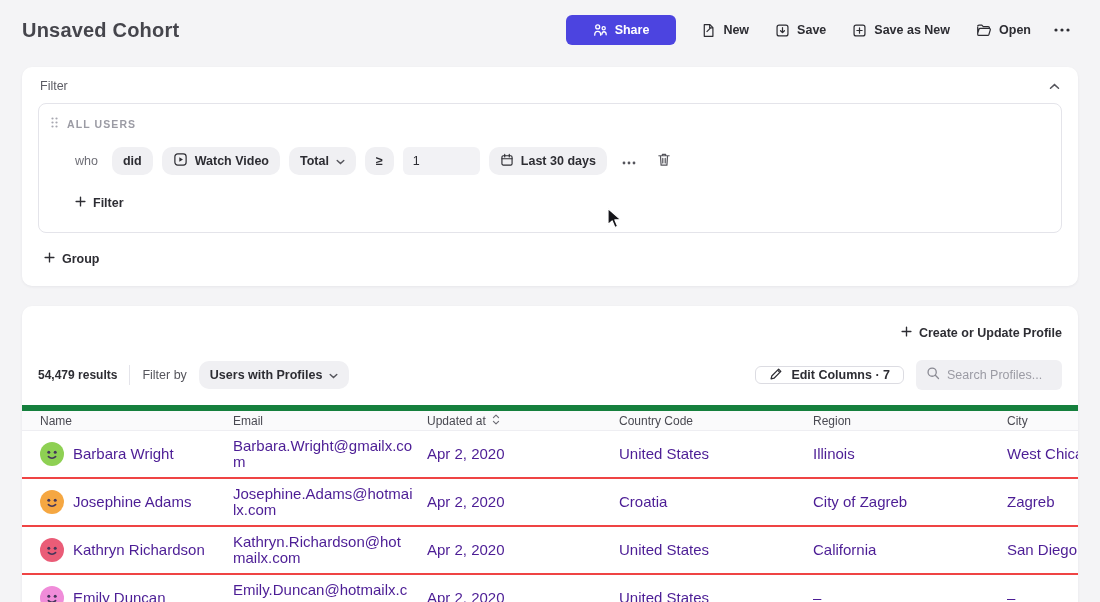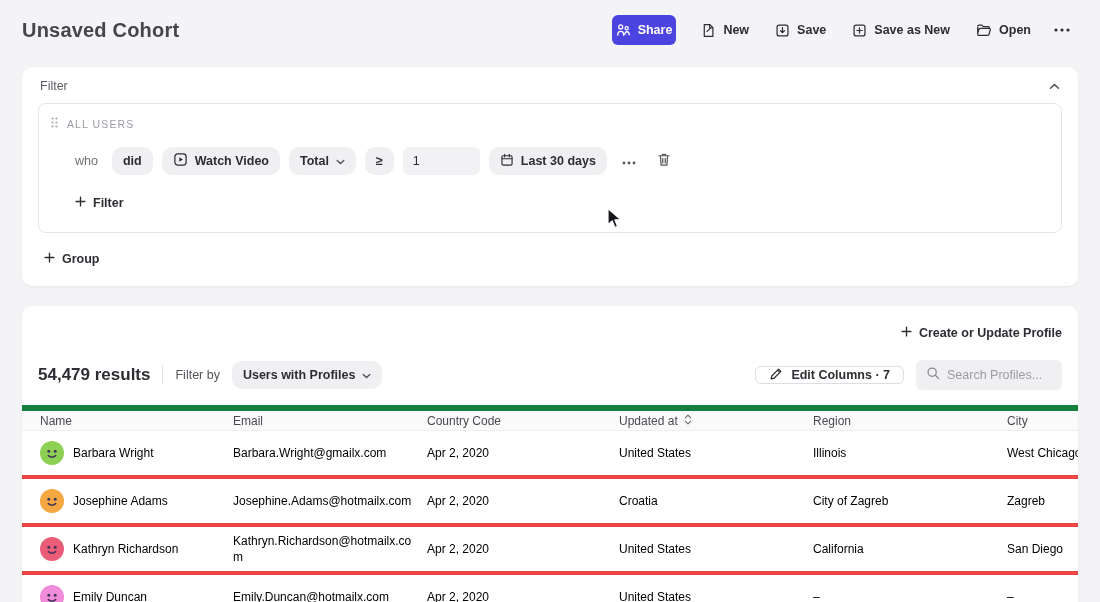--- a/index.html
+++ b/index.html
@@ -5,64 +5,64 @@
   *{box-sizing:border-box;margin:0;padding:0}
   html,body{width:1100px;height:602px;overflow:hidden}
   body{background:#f4f4f6;font-family:"Liberation Sans",sans-serif;color:#2d2d33;position:relative}
 
   
   .topbar{display:flex;align-items:center;justify-content:space-between;padding:15px 22px 14px}
   .topbar h1{font-size:20px;font-weight:700;color:#45454c;letter-spacing:.2px}
   .actions{display:flex;align-items:center;gap:4px}
   .btn{display:inline-flex;align-items:center;gap:7px;height:30px;padding:0 11px;border:none;background:transparent;
        border-radius:6px;font-family:"Liberation Sans",sans-serif;font-size:12.5px;font-weight:700;color:#2d2d33;cursor:pointer}
-  .btn.primary{background:#4c44e0;color:#fff;padding:0 4px;margin-right:10px}
+  .btn.primary{background:#4c44e0;color:#fff;padding:0 27px;margin-right:10px}
   .btn svg{display:block}
   .icon-btn{width:32px;justify-content:center;padding:0}
 
   
   .card{background:#fff;border-radius:10px;margin:8px 22px;box-shadow:0 1px 3px rgba(25,25,50,.06)}
 
   
   .filter-card{padding:11px 16px 13px}
   .card-head{display:flex;align-items:center;justify-content:space-between;color:#5c5c64;font-size:12.5px;padding:0 2px}
   .collapse{background:none;border:none;cursor:pointer;color:#55555c;display:flex;align-items:center}
   .inner-box{border:1px solid #e4e4ea;border-radius:8px;margin-top:10px;padding:13px 12px 15px}
-  .group-head{display:flex;align-items:flex-end;gap:9px;color:#9b9ba4;font-size:10.5px;font-weight:400;letter-spacing:1.1px}
+  .group-head{display:flex;align-items:flex-end;gap:9px;color:#9b9ba4;font-size:10.5px;font-weight:700;letter-spacing:1.1px}
   .who-row{display:flex;align-items:center;gap:9px;margin:17px 0 0 24px}
   .who{color:#6e6e76;font-size:12.5px;margin-right:5px}
   .chip{display:inline-flex;align-items:center;gap:7px;height:28px;padding:0 11px;background:#f0f0f3;border:none;
         border-radius:10px;font-family:"Liberation Sans",sans-serif;font-size:12.5px;font-weight:700;color:#2d2d33;cursor:pointer}
   .value-input{width:77px;height:28px;background:#f2f2f5;border:none;border-radius:6px;padding:0 10px;
         font-family:"Liberation Sans",sans-serif;font-size:12.5px;color:#2d2d33;outline:none}
   .ghost-btn{display:inline-flex;align-items:center;gap:7px;height:28px;border:none;background:transparent;border-radius:6px;
         font-family:"Liberation Sans",sans-serif;font-size:12.5px;font-weight:700;color:#2d2d33;cursor:pointer}
   .add-filter{margin:14px 0 0 24px}
   .add-group{margin:12px 0 0 6px}
 
   
   .results-card{margin-top:20px;height:330px;overflow:hidden}
   .results-top{display:flex;justify-content:flex-end;padding:13px 16px 10px}
   .controls{display:flex;align-items:center;gap:12px;padding:3px 16px 15px}
-  .count{font-size:17px;font-weight:700;color:#2d2d33}
+  .count{font-size:12px;font-weight:700;color:#2d2d33}
   .vdivider{width:1px;height:20px;background:#e4e4ea}
   .filter-by{font-size:12.5px;color:#55555c}
   .spacer{flex:1}
   .outline-btn{display:inline-flex;align-items:center;gap:8px;height:18px;padding:0 13px;background:#fff;border:1px solid #dcdce2;
         border-radius:6px;font-family:"Liberation Sans",sans-serif;font-size:12.5px;font-weight:700;color:#2d2d33;cursor:pointer}
   .search{display:inline-flex;align-items:center;gap:7px;height:30px;padding:0 10px;background:#f0f0f3;border-radius:6px;width:146px}
   .search input{border:none;background:transparent;outline:none;width:100%;font-family:"Liberation Sans",sans-serif;
         font-size:12.5px;color:#2d2d33}
   .search input::placeholder{color:#9b9ba4}
 
   
   .thead,.trow{display:grid;grid-template-columns:193px 194px 192px 194px 194px 1fr;align-items:center;padding-left:18px}
   .thead{background:#fafafb;border-top:6px solid #15803d;border-bottom:1px solid #eeeef2;height:26px;font-size:12px;color:#4a4a52}
   .th{display:flex;align-items:center;gap:6px;cursor:pointer;padding-right:10px}
-  .trow{min-height:48px;border-bottom:4px solid #ef4444;font-size:12px;color:#000000;background:#fff;cursor:pointer}
+  .trow{min-height:48px;border-bottom:2px solid #ef4444;font-size:15px;color:#4c1d95;background:#fff;cursor:pointer}
   .td{padding-right:14px;line-height:16px;word-break:break-all}
   .td.nowrap{white-space:nowrap;word-break:normal;overflow:hidden}
   .name-cell{display:flex;align-items:center;gap:9px;word-break:normal}
   .avatar{width:24px;height:24px;border-radius:50%;flex:0 0 24px;display:flex;align-items:center;justify-content:center}
 
   
   .cursor{position:absolute;left:606px;top:207px;pointer-events:none}
 </style>
 </head>
 <body>
@@ -277,30 +277,30 @@
   </div>
 
   <div class="thead">
     <div class="th">
         <span>Name</span>
       </div>
     <div class="th">
         <span>Email</span>
       </div>
     <div class="th">
-        <span>Country Code</span>
-      </div>
-    <div class="th">
       <span>Updated at</span>
       <span>
         <svg width="8" height="11" viewBox="0 0 8 12" fill="none" stroke="#6e6e76" stroke-width="1.3" stroke-linecap="round" stroke-linejoin="round">
             <path d="M1.2 4 4 1.2 6.8 4M1.2 8 4 10.8 6.8 8"></path>
           </svg>
       </span>
     </div>
+    <div class="th">
+        <span>Country Code</span>
+      </div>
     <div class="th">
         <span>Region</span>
       </div>
     <div class="th">
         <span>City</span>
       </div>
   </div>
 
   <div>
     <div class="trow">

